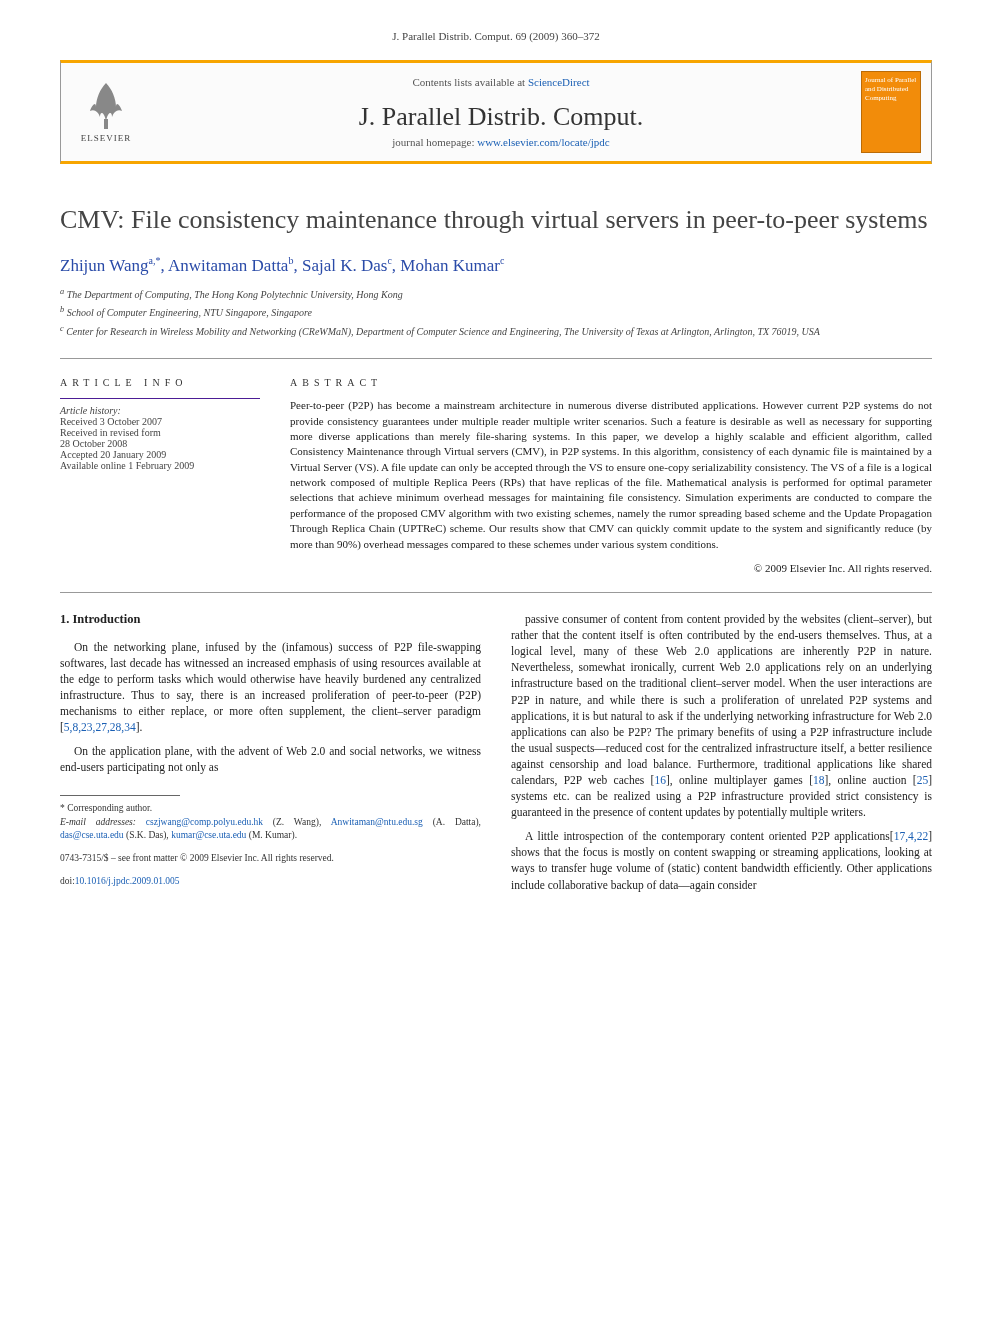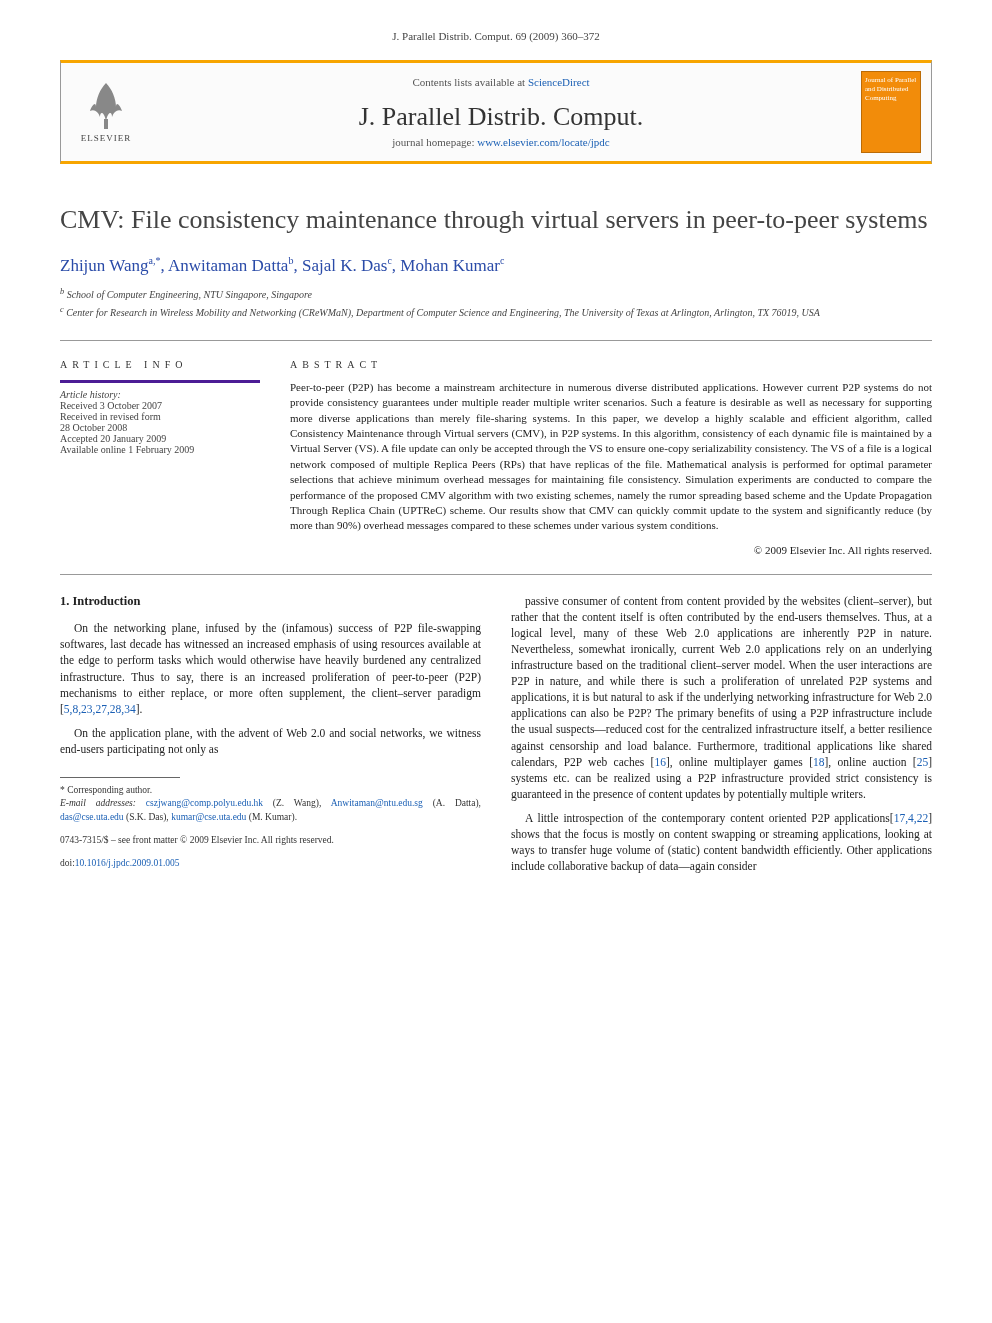--- a/index.html
+++ b/index.html
@@ -126,21 +126,21 @@
     letter-spacing: 5px;
     font-size: 10px;
     color: #333;
     text-transform: uppercase;
     margin-bottom: 10px;
   }
   .info .label {
     font-style: italic;
   }
   .info .history-block, .info .kw-block {
-    border-top: 3px solid #4c1d95;
+    border-top: 1px solid #4c1d95;
     padding-top: 6px;
     margin-top: 6px;
   }
   .abstract {
     flex: 1;
     font-size: 11px;
     color: #222;
     text-align: justify;
   }
   .abstract-body {
@@ -220,20 +220,21 @@
         <span>journal homepage: </span><a href="#" class="ref">www.elsevier.com/locate/jpdc</a>
       </div>
     </div>
     <div class="journal-cover">Journal of Parallel and Distributed Computing</div>
   </div>
 
   <div class="title-block">
     <h1 class="article-title">CMV: File consistency maintenance through virtual servers in peer-to-peer systems</h1>
     <div class="authors" id="authors">Zhijun Wang<sup>a,*</sup>, Anwitaman Datta<sup>b</sup>, Sajal K. Das<sup>c</sup>, Mohan Kumar<sup>c</sup></div>
     <div class="affiliations" id="affiliations">
+        <div><sup>a</sup> The Department of Computing, The Hong Kong Polytechnic University, Hong Kong</div>
         <div><sup>b</sup> School of Computer Engineering, NTU Singapore, Singapore</div>
         <div><sup>c</sup> Center for Research in Wireless Mobility and Networking (CReWMaN), Department of Computer Science and Engineering, The University of Texas at Arlington, Arlington, TX 76019, USA</div>
       </div>
   </div>
 
   <hr class="hr">
 
   <div class="info-abstract">
     <div class="info">
       <div class="section-head">ARTICLE INFO</div>

